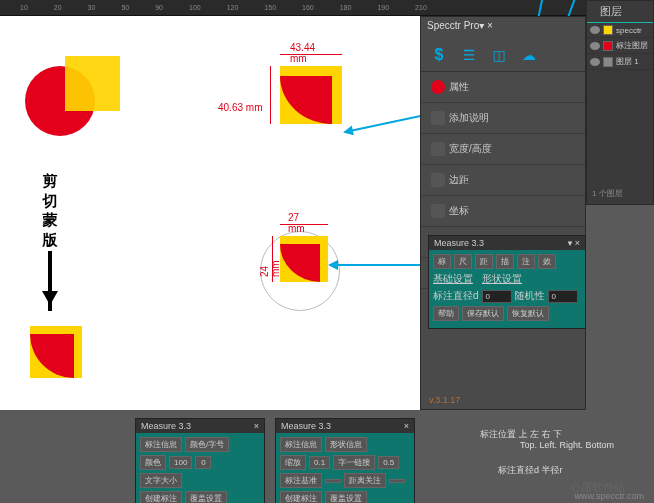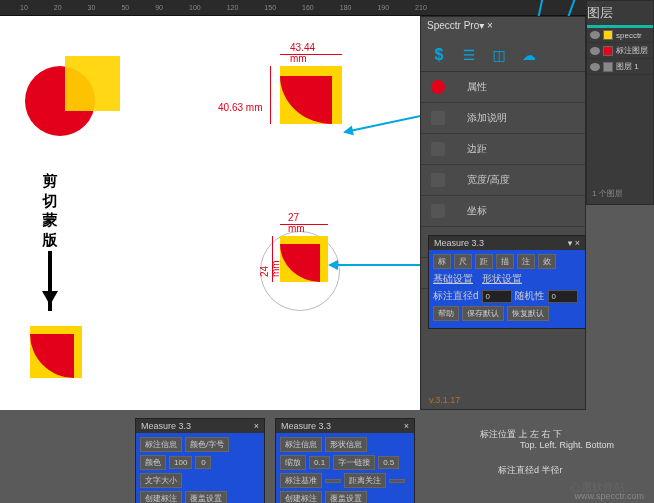--- a/index.html
+++ b/index.html
@@ -18,30 +18,30 @@
 .blue-arrow{position:absolute;height:2px;background:#00a7e1;transform-origin:left center}
 .blue-arrow:after{content:"";position:absolute;right:-2px;top:-4px;border:5px solid transparent;border-left:10px solid #00a7e1}
 .blue-arrow.rev:after{left:-2px;right:auto;border-left:none;border-right:10px solid #00a7e1}
 .panel{position:absolute;background:#4a4a4a;border:1px solid #2a2a2a}
 .spec-panel{top:16px;left:420px;width:166px;height:394px}
 .spec-head{height:22px;padding:3px 6px;font-size:10px;color:#ddd;display:flex;justify-content:flex-start}
 .spec-icons{display:flex;gap:6px;padding:6px;align-items:center;border-bottom:1px solid #333}
 .ico{width:24px;height:20px;display:flex;align-items:center;justify-content:center;color:#00a7e1;font-size:14px}
 .dollar{color:#00a7e1;font-size:16px;font-weight:bold}
 .spec-sub{background:#333;padding:3px;text-align:center;font-size:9px;margin:4px 6px;color:#ccc}
-.spec-item{display:flex;align-items:center;gap:22px;padding:8px 10px;border-bottom:1px solid #3a3a3a;font-size:10px}
+.spec-item{display:flex;align-items:center;gap:4px;padding:8px 10px;border-bottom:1px solid #3a3a3a;font-size:10px}
 .spec-item .dot{width:14px;height:14px;background:#555;border-radius:2px}
 .spec-item.red .dot{background:#e2001a;border-radius:50%}
 .spec-ver{position:absolute;bottom:4px;left:8px;color:#b07030;font-size:9px}
 .layers{top:0;right:0;width:68px;height:205px;background:#3a3a3a}
-.layers-head{padding:3px 0;font-size:13px;border-bottom:3px solid #14b8a6}
+.layers-head{padding:3px 13px;font-size:11px;border-bottom:1px solid #14b8a6}
 .layer-row{display:flex;align-items:center;gap:3px;padding:2px 3px;font-size:8px;border-bottom:1px solid #333}
 .eye{width:10px;height:8px;background:#888;border-radius:50%}
 .sw{width:10px;height:10px;border:1px solid #666}
-.measure{background:#1d4ed8;border:1px solid #222;position:absolute}
+.measure{background:#0f766e;border:1px solid #222;position:absolute}
 .m-head{padding:2px 5px;font-size:9px;display:flex;justify-content:space-between;align-items:center;background:#333}
 .m-body{padding:4px}
 .m-row{display:flex;gap:3px;margin-bottom:3px;align-items:center;flex-wrap:wrap}
 .m-btn{background:#555;border:1px solid #666;padding:1px 4px;font-size:8px;color:#ccc;min-width:16px;text-align:center}
 .m-input{background:#222;border:1px solid #555;padding:1px 3px;font-size:8px;color:#ccc;width:30px}
 .cb{width:9px;height:9px;background:#fff;display:inline-block;position:relative}
 .cb:after{content:"✓";position:absolute;top:-3px;left:0;color:#000;font-size:9px}
 .bottom-txt{position:absolute;color:#ddd;font-size:9px}
 .watermark{position:absolute;right:10px;bottom:2px;color:#888;font-size:9px}
 </style>
@@ -115,25 +115,25 @@
       <div class="spec-item red">
         <span class="dot"></span>
         <span>属性</span>
       </div>
       <div class="spec-item">
         <span class="dot"></span>
         <span>添加说明</span>
       </div>
       <div class="spec-item">
         <span class="dot"></span>
+        <span>宽度/高度</span>
+      </div>
+      <div class="spec-item">
+        <span class="dot"></span>
         <span>边距</span>
-      </div>
-      <div class="spec-item">
-        <span class="dot"></span>
-        <span>宽度/高度</span>
       </div>
       <div class="spec-item">
         <span class="dot"></span>
         <span>坐标</span>
       </div>
       <div class="spec-item">
         <span class="dot"></span>
         <span>扩展</span>
       </div>
       <div class="spec-item red">

